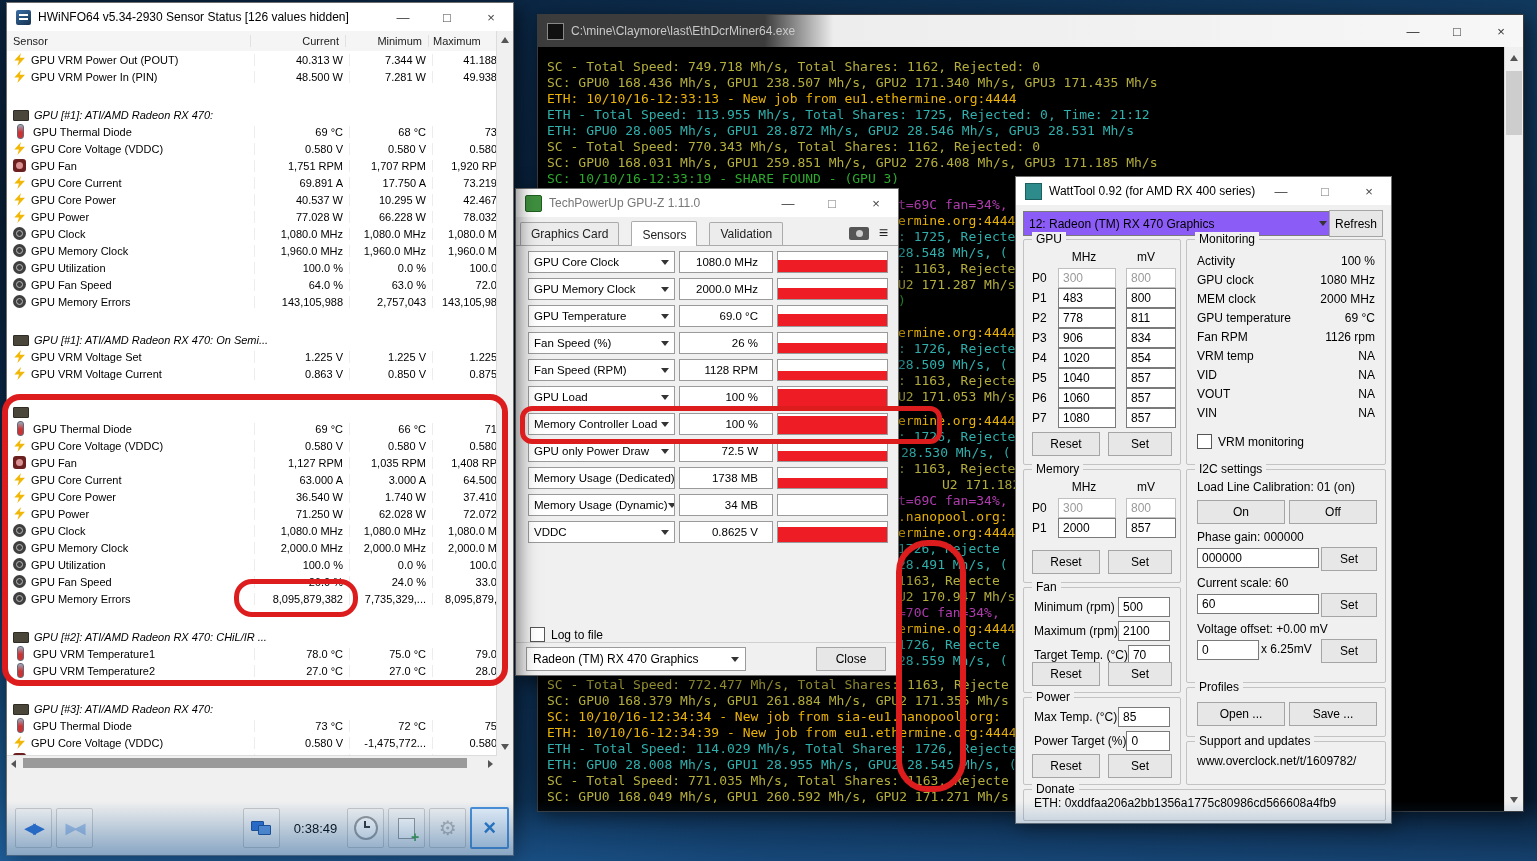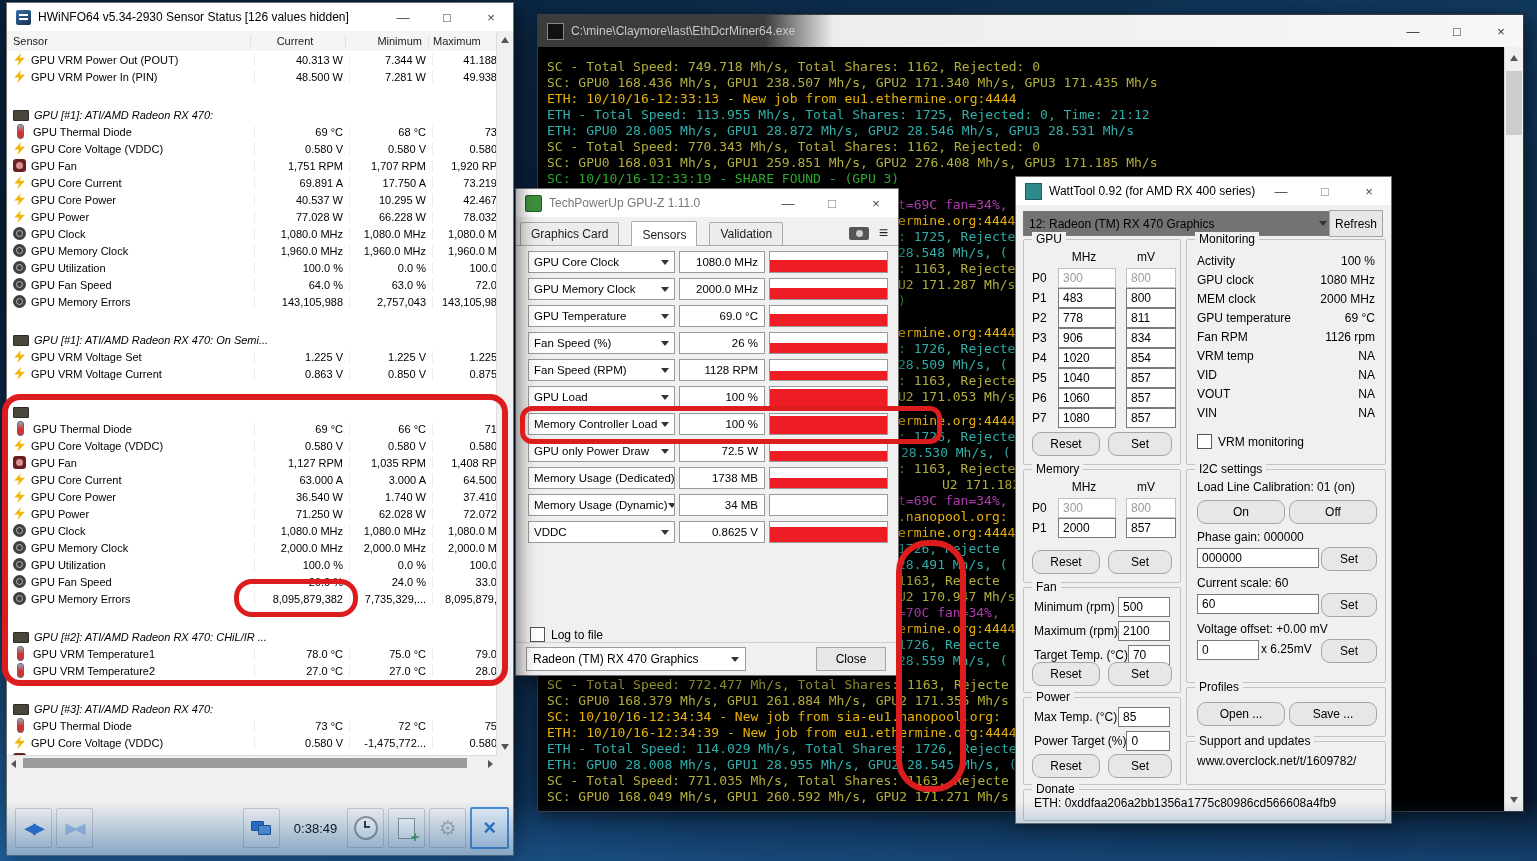--- a/index.html
+++ b/index.html
@@ -37,21 +37,21 @@
   .hw-header{position:absolute;top:28px;left:0;right:16px;height:20px;background:#f5f5f5;border-bottom:1px solid #d0d0d0;display:flex;font-size:11px;color:#222;align-items:center;}
   .hw-table{position:absolute;top:48px;left:0;right:16px;bottom:99px;background:#fff;overflow:hidden;font-size:11px;color:#000;}
   .hw-row{display:flex;height:17px;align-items:center;}
   .hw-blank{height:21px;}
   .hw-label{flex:1;overflow:hidden;white-space:nowrap;}
   .hw-sec-label{flex:1;font-style:italic;white-space:nowrap;overflow:hidden;}
   .hw-val{width:88px;text-align:right;padding-right:6px;white-space:nowrap;border-left:1px solid #ededed;overflow:hidden;flex:0 0 auto;}
   .hw-val.hw-min{width:76px;}
   .hw-val.hw-max{width:64px;padding-right:0;}
   .col-sensor{flex:1;padding-left:6px;}
-  .col-cur{width:88px;text-align:center;padding-right:6px;border-left:1px solid #e2e2e2;}
+  .col-cur{width:88px;text-align:right;padding-right:6px;border-left:1px solid #e2e2e2;}
   .col-min{width:76px;text-align:right;padding-right:6px;border-left:1px solid #e2e2e2;}
   .col-max{width:64px;text-align:left;padding-left:4px;border-left:1px solid #e2e2e2;overflow:hidden;white-space:nowrap;}
   .cell-icon{width:13px;height:13px;margin:0 5px 0 6px;flex:0 0 auto;position:relative;}
   .icon-bolt{background:#f2b705;clip-path:polygon(62% 0,10% 58%,46% 58%,34% 100%,92% 36%,52% 36%);}
   .icon-temp{width:5px;margin-left:10px;margin-right:9px;background:linear-gradient(#9ab,#c33 55%);border:1px solid #667;border-radius:3px;}
   .icon-fan{background:#6b1f1f;border-radius:3px;}
   .icon-fan::after{content:"";position:absolute;inset:3px;background:#d89090;border-radius:50%;}
   .icon-gauge{background:#3f3f3f;border-radius:50%;}
   .icon-gauge::after{content:"";position:absolute;inset:3px;border:1px solid #bbb;border-radius:50%;}
   .icon-gpu{width:14px;height:9px;background:#4a473a;border:1px solid #2e2c24;border-radius:1px;margin-top:2px;}
@@ -83,45 +83,45 @@
   .gpuz-tab{font-size:12px;padding:4px 10px;border:1px solid #ababab;border-bottom:none;background:#ececec;color:#222;margin-right:12px;border-radius:2px 2px 0 0;}
   .gpuz-tab.active{background:#fff;position:relative;top:1px;padding-top:6px;}
   .gpuz-tab-icons{margin-left:auto;display:flex;align-items:center;gap:10px;padding-right:10px;padding-bottom:4px;}
   .cam-icon{width:20px;height:13px;background:#555;border-radius:2px;position:relative;}
   .cam-icon::after{content:"";position:absolute;left:7px;top:3px;width:7px;height:7px;background:#ccc;border-radius:50%;}
   .menu-icon{font-size:16px;color:#222;line-height:1;}
   .gpuz-rows{position:absolute;top:62px;left:0;right:0;}
   .gpuz-row{display:flex;height:22px;margin:0 10px 5px 12px;gap:4px;}
   .gpuz-dd{width:140px;background:#fff;border:1px solid #9a9a9a;display:flex;align-items:center;font-size:11.5px;padding-left:5px;color:#000;white-space:nowrap;overflow:hidden;}
   .dd-arrow{margin-left:auto;margin-right:5px;width:0;height:0;border-left:4px solid transparent;border-right:4px solid transparent;border-top:5px solid #333;flex:0 0 auto;}
-  .gpuz-val{width:78px;background:#fff;border:1px solid #9a9a9a;font-size:11.5px;display:flex;align-items:center;justify-content:flex-end;padding-right:6px;color:#000;}
+  .gpuz-val{width:78px;background:#fff;border:1px solid #9a9a9a;font-size:11.5px;display:flex;align-items:center;justify-content:flex-end;padding-right:14px;color:#000;}
   .gpuz-graph{flex:1;background:#fff;border:1px solid #9a9a9a;position:relative;overflow:hidden;}
   .gpuz-fill{position:absolute;left:0;right:0;bottom:0;background:#ee1c25;}
   .gpuz-log{position:absolute;left:14px;top:438px;display:flex;align-items:center;font-size:12px;color:#000;gap:6px;}
   .checkbox{width:13px;height:13px;background:#fff;border:1px solid #555;flex:0 0 auto;}
   .gpuz-bottom{position:absolute;left:0;right:0;bottom:0;height:32px;border-top:1px solid #cfcfcf;background:#f0f0f0;}
   .gpuz-combo{position:absolute;left:10px;top:4px;width:212px;height:22px;background:#fff;border:1px solid #9a9a9a;font-size:12px;display:flex;align-items:center;padding-left:6px;color:#000;}
   .btn{background:#e7e7e7;border:1px solid #a5a5a5;font-size:12px;color:#000;display:flex;align-items:center;justify-content:center;}
   .gpuz-close{position:absolute;right:12px;top:4px;width:68px;height:22px;}
   .gpuz-icon{background:#3f8f3f;border:1px solid #205e20;border-radius:2px;}
 
   
   .watt{left:1015px;top:176px;width:375px;height:646px;}
-  .watt-combo{position:absolute;left:7px;top:34px;width:303px;height:23px;background:#737373;border:1px solid #7a7a7a;font-size:12px;display:flex;align-items:center;padding-left:5px;color:#000;}
+  .watt-combo{position:absolute;left:7px;top:34px;width:303px;height:23px;background:#8b5cf6;border:1px solid #7a7a7a;font-size:12px;display:flex;align-items:center;padding-left:5px;color:#000;}
   .watt-refresh{position:absolute;right:8px;top:33px;width:52px;height:25px;}
   .groupbox{position:absolute;border:1px solid #c3c3c3;border-radius:2px;font-size:12px;color:#000;}
   .gb-title{position:absolute;top:-8px;left:8px;background:#f0f0f0;padding:0 4px;font-size:12px;}
   .pcol-head{position:absolute;top:10px;font-size:12px;color:#000;width:56px;text-align:center;}
   .ps-row{position:absolute;left:8px;height:20px;display:flex;align-items:center;width:100%;}
   .ps-name{width:26px;font-size:12px;}
   .tbox{height:18px;background:#fff;border:1px solid #7a7a7a;font-size:12px;display:flex;align-items:center;padding-left:4px;color:#000;}
   .tbox.locked{color:#9a9a9a;border-color:#c0c0c0;}
   .ps-mhz{width:52px;margin-right:10px;}
   .ps-mv{width:44px;}
-  .gb-btn{position:absolute;height:22px;border-radius:9px;}
+  .gb-btn{position:absolute;height:22px;}
   .lv-row{position:absolute;left:10px;right:10px;height:18px;display:flex;font-size:12px;align-items:center;}
   .lv-label{flex:1;white-space:nowrap;}
   .lv-value{text-align:right;white-space:nowrap;}
   .cb-row{position:absolute;left:10px;display:flex;align-items:center;gap:6px;font-size:12px;}
   .i2c-label{position:absolute;left:10px;font-size:12px;white-space:nowrap;}
   .watt-icon{background:#2e8b8b;border:1px solid #1c5f5f;}
 
   
   .annot{position:absolute;border:5px solid #dd1d1d;border-radius:14px;pointer-events:none;z-index:50;}
 

